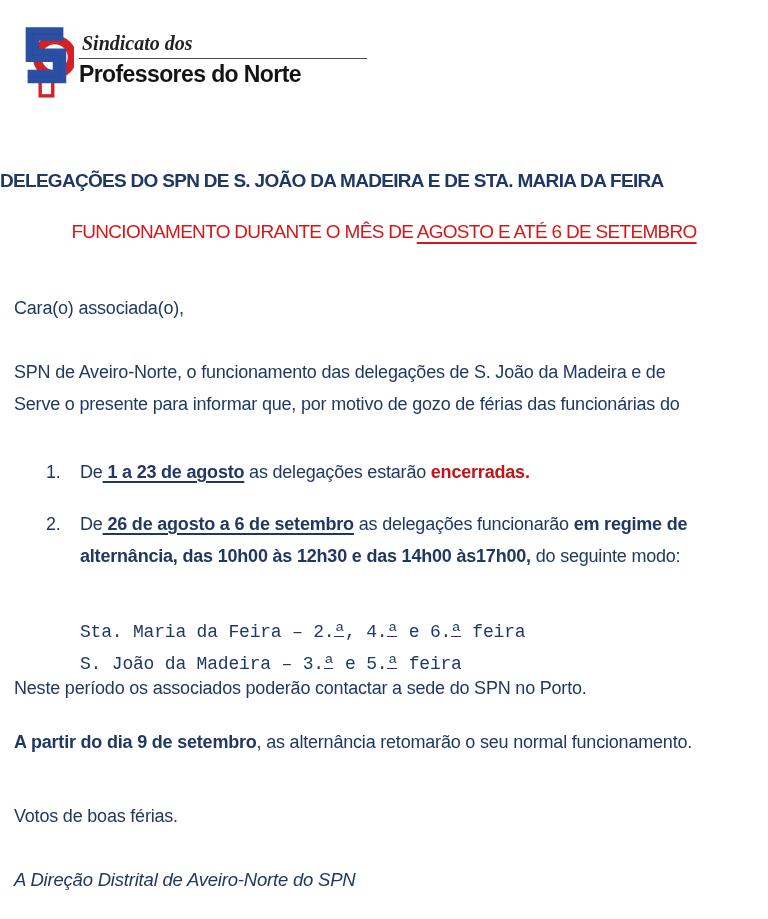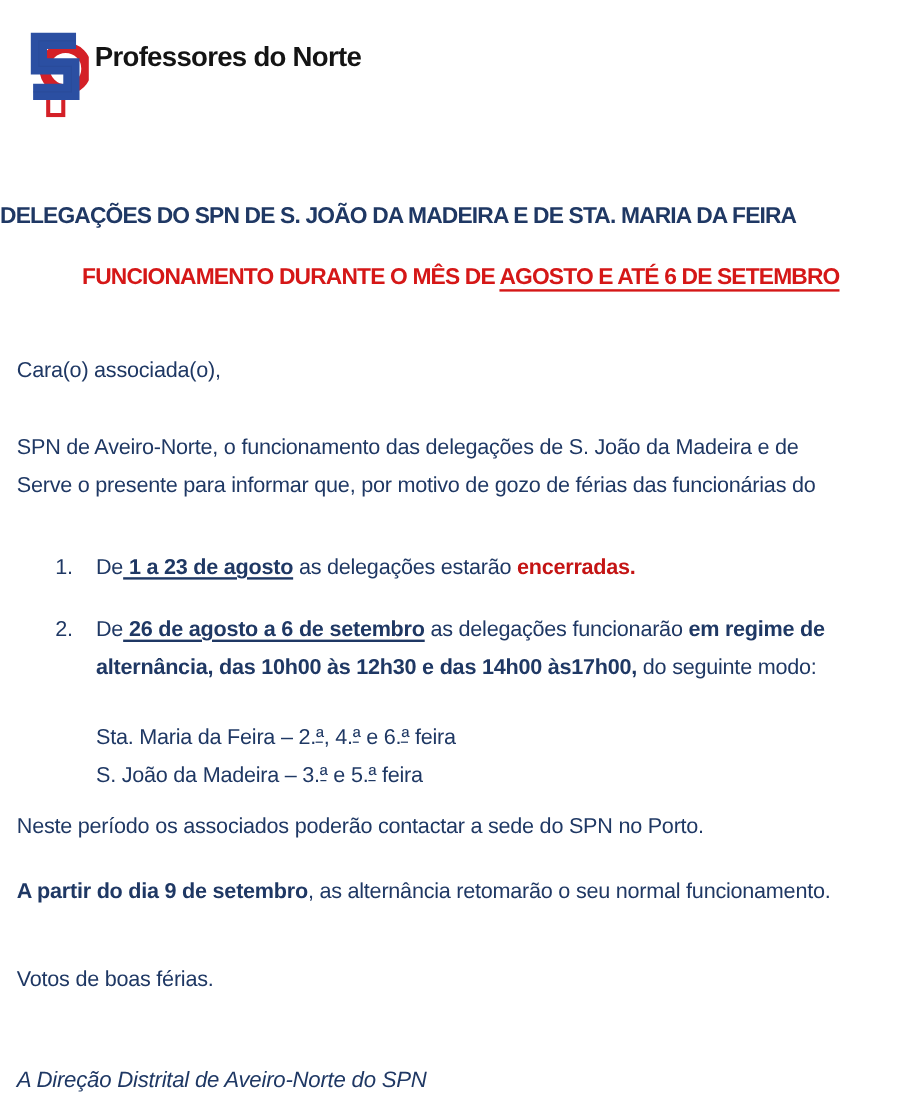--- a/index.html
+++ b/index.html
@@ -30,48 +30,48 @@
   }
 
   
   .title1 {
     position: absolute; top: 170px; left: 0; width: 768px;
     text-align: left; font-weight: 700; font-size: 19px;
     letter-spacing: -0.7px; color: #1f3864; white-space: nowrap;
   }
   .title2 {
     position: absolute; top: 221px; left: 0; width: 768px;
-    text-align: center; font-weight: 700; font-size: 19px;
+    text-align: center; font-weight: 400; font-size: 19px;
     letter-spacing: -0.7px; color: #d51717; white-space: nowrap;
   }
   .title2 .u-red {
     text-decoration: underline;
     text-decoration-thickness: 2px;
     text-underline-offset: 4px;
   }
 
   
   .bodyblock {
     position: absolute; left: 14px;
     font-size: 18px; line-height: 32px; letter-spacing: -0.2px;
     color: #1f3864; white-space: nowrap;
   }
   .salutation { top: 292px; }
   .intro      { top: 356px; }
   .contact    { top: 672px; }
   .resume     { top: 726px; }
   .farewell   { top: 800px; }
-  .signature  { top: 884px; font-style: italic; font-size: 18.5px; }
+  .signature  { top: 864px; font-style: italic; font-size: 18.5px; }
 
   .listrow { position: absolute; left: 46px; display: flex; font-size: 18px; line-height: 32px; letter-spacing: -0.2px; white-space: nowrap; }
   .item1 { top: 456px; }
   .item2 { top: 508px; }
   .num { display: inline-block; width: 34px; flex: 0 0 34px; }
 
-  .schedule { position: absolute; left: 80px; top: 598px; font-size: 18px; line-height: 32px; letter-spacing: -0.2px; white-space: nowrap; }
+  .schedule { position: absolute; left: 80px; top: 616px; font-size: 18px; line-height: 32px; letter-spacing: -0.2px; white-space: nowrap; font-family: Liberation Mono, monospace; }
 
   b, .bold { font-weight: 700; }
   .u-navy {
     font-weight: 700;
     text-decoration: underline;
     text-decoration-thickness: 1.8px;
     text-underline-offset: 3px;
   }
   .red-bold { color: #c41414; font-weight: 700; }
   .ord { position: relative; }
@@ -88,20 +88,21 @@
   <div class="letterhead">
     <svg class="logo-svg" viewBox="0 0 60 84" aria-hidden="true">
 
       <circle cx="40" cy="36" r="18" fill="none" stroke="#d42027" stroke-width="9"></circle>
       <rect x="25" y="60" width="13" height="16" fill="#ffffff" stroke="#d42027" stroke-width="3.5"></rect>
 
       <path d="M49,12 H17 V34 H45 V56 H12" fill="none" stroke="#2b4fa2" stroke-width="14"></path>
       <path d="M49,12 H17 V34 H45 V56 H12" fill="none" stroke="#274690" stroke-width="1" opacity="0.4"></path>
     </svg>
     <div class="lh-text">
+      <div class="lh-line1">Sindicato dos</div>
       <div class="lh-line2">Professores do Norte</div>
     </div>
   </div>
 
   <div class="title1">DELEGAÇÕES DO SPN DE S. JOÃO DA MADEIRA E DE STA. MARIA DA FEIRA</div>
   <div class="title2"><span>FUNCIONAMENTO DURANTE O MÊS DE </span><span class="u-red">AGOSTO E ATÉ 6 DE SETEMBRO</span></div>
 
   <div class="bodyblock salutation">Cara(o) associada(o),</div>
 
   <div class="bodyblock intro">

